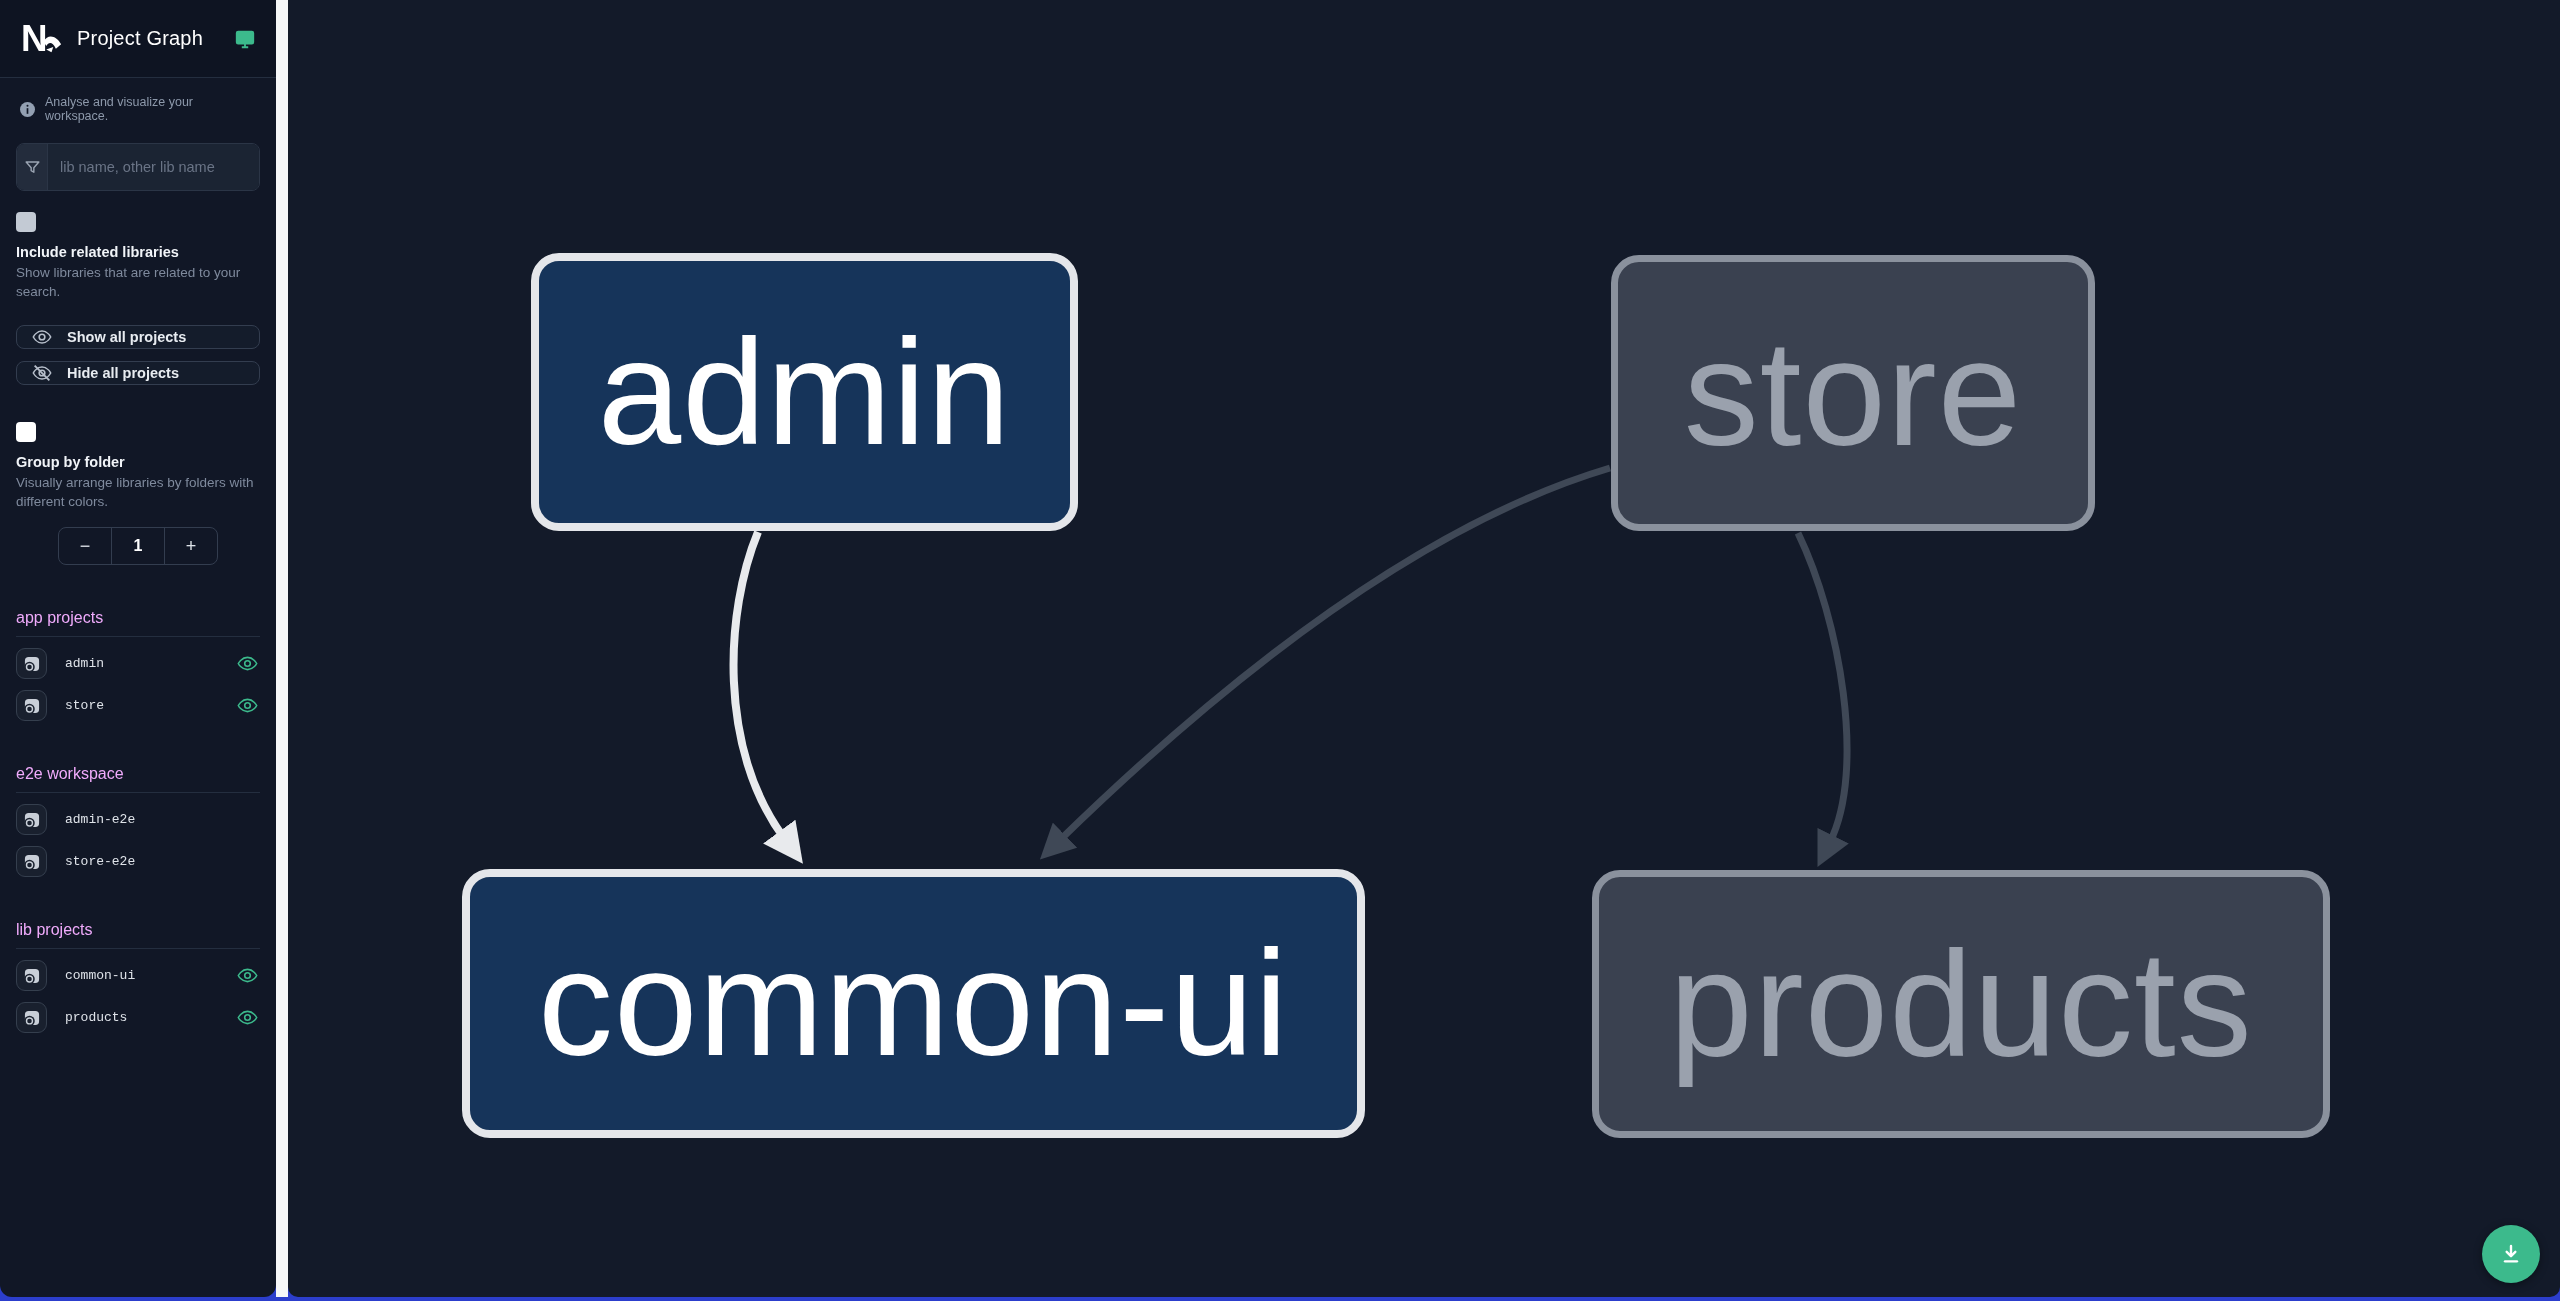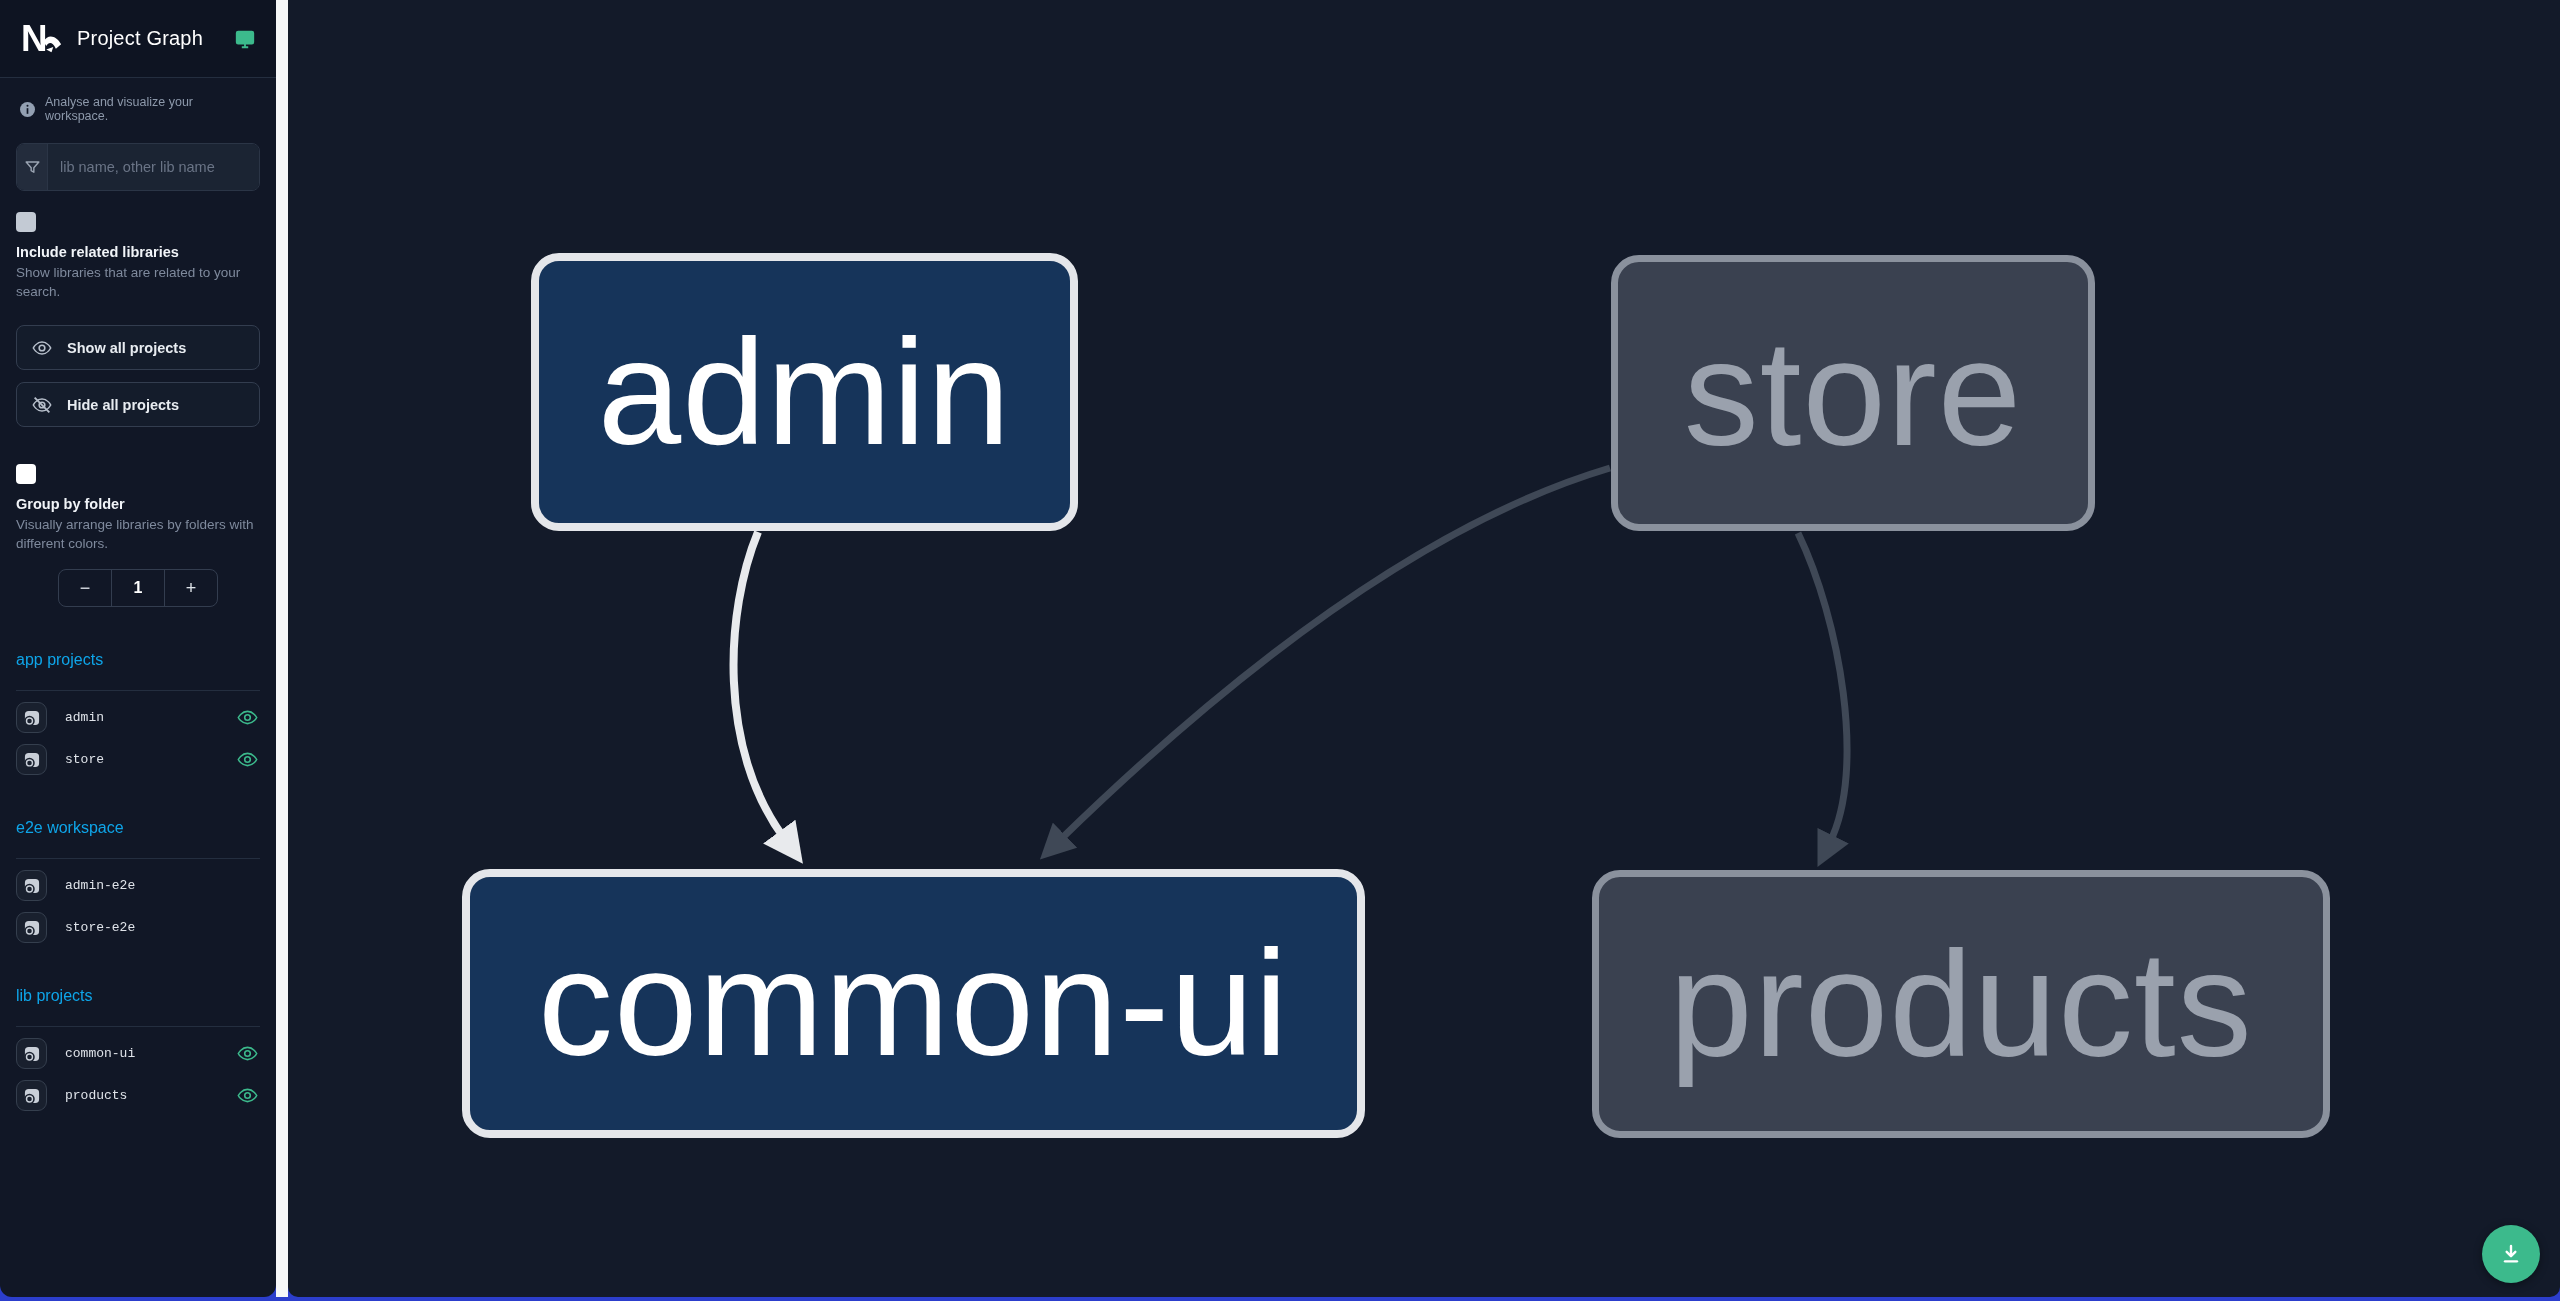--- a/index.html
+++ b/index.html
@@ -47,34 +47,34 @@
   .search input{flex:1;background:var(--input-bg);border:none;outline:none;color:#dfe4ea;
                 font-size:14.5px;padding:0 12px;font-family:"Liberation Sans",sans-serif;}
   .search input::placeholder{color:#6a7486;}
   .check-row{display:flex;gap:12px;margin:20px 16px 0;cursor:pointer;flex-direction:column;}
   .cb{width:20px;height:20px;border-radius:4px;background:#c3cad4;flex:0 0 auto;margin-top:1px;
       display:flex;align-items:center;justify-content:center;}
   .cb.checked{background:var(--accent);}
   .cb.checked::after{content:"✓";font-size:15px;font-weight:bold;color:#0f241d;line-height:1;}
   .check-label{display:block;font-size:14.5px;font-weight:bold;color:#f1f4f8;margin-bottom:3px;}
   .check-desc{display:block;font-size:13.5px;line-height:19px;color:#7f8a9d;}
-  .sb-btn{margin:12px 16px 0;width:244px;height:45px;border:1px solid var(--ctl-border);border-radius:8px;
+  .sb-btn{margin:12px 16px 0;width:244px;height:24px;border:1px solid var(--ctl-border);border-radius:8px;
           background:var(--ctl-bg);color:#e8ecf1;font-size:14.5px;font-weight:bold;
           display:flex;align-items:center;gap:14px;padding:0 14px;cursor:pointer;
           font-family:"Liberation Sans",sans-serif;}
   .sb-btn:first-of-type{margin-top:24px;}
   .sb-btn svg{width:22px;height:22px;color:#b7bfcb;}
   .stepper{margin:16px 0 0 58px;width:160px;height:38px;display:flex;border:1px solid var(--ctl-border);
            border-radius:8px;overflow:hidden;}
   .stepper button{width:52px;background:transparent;border:none;color:#dfe4ea;font-size:18px;
                   cursor:pointer;font-family:"Liberation Sans",sans-serif;}
   .step-val{flex:1;display:flex;align-items:center;justify-content:center;font-size:16px;font-weight:bold;
             color:#fff;border-left:1px solid var(--ctl-border);border-right:1px solid var(--ctl-border);}
   .section{margin:44px 16px 0;}
-  .section-title{font-size:16px;color:#0ea5e9;padding-bottom:21px;border-bottom:1px solid var(--line);}
+  .section-title{font-size:16px;color:#f0abfc;padding-bottom:9px;border-bottom:1px solid var(--line);}
   .proj-row{display:flex;align-items:center;margin-top:11px;height:31px;}
   .proj-icon-btn{width:31px;height:31px;border-radius:9px;border:1px solid var(--icon-btn-border);
                  background:var(--icon-btn-bg);display:flex;align-items:center;justify-content:center;
                  cursor:pointer;flex:0 0 auto;}
   .proj-icon-btn svg{width:20px;height:20px;}
   .proj-name{margin-left:18px;font-family:"Liberation Mono","DejaVu Sans Mono",monospace;
              font-size:13px;color:#dfe3e9;}
   .eye-btn{margin-left:auto;margin-right:2px;background:none;border:none;cursor:pointer;
            display:flex;align-items:center;}
   .eye-btn svg{width:21px;height:15px;color:var(--accent);}

